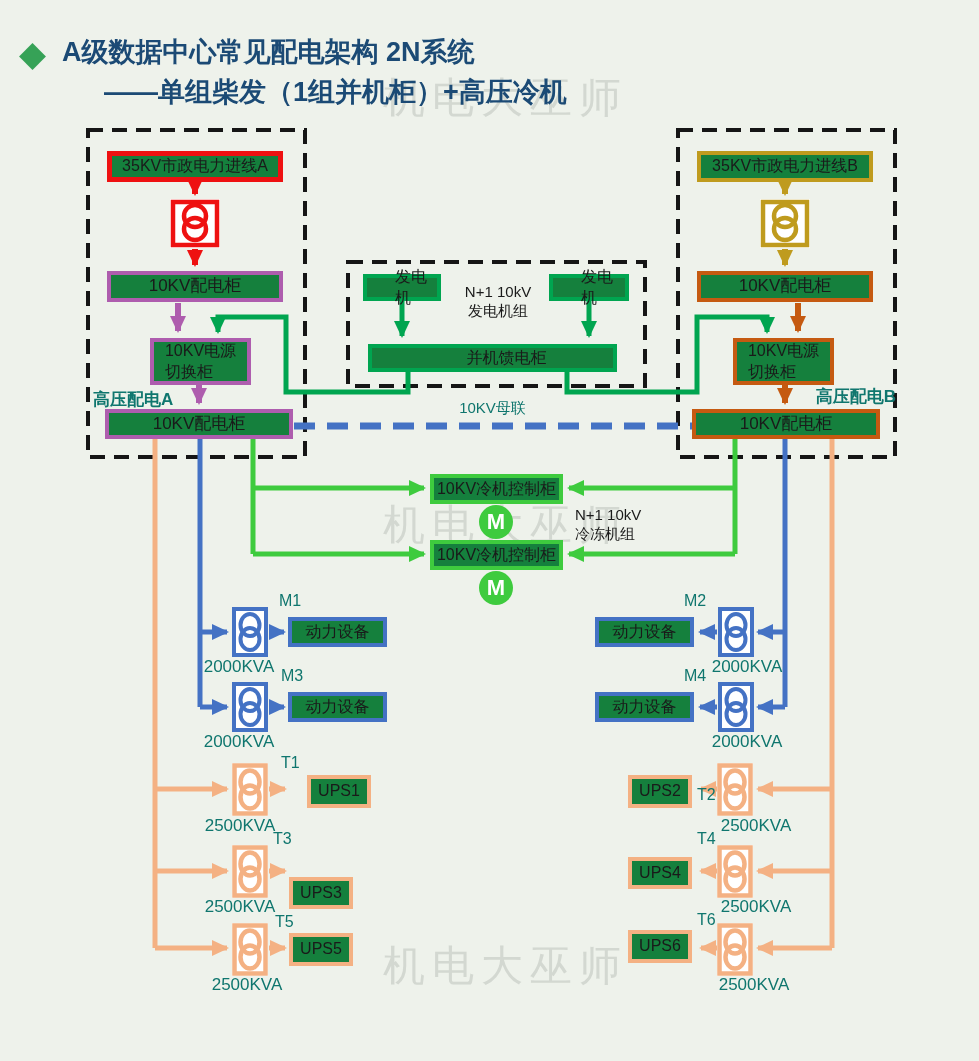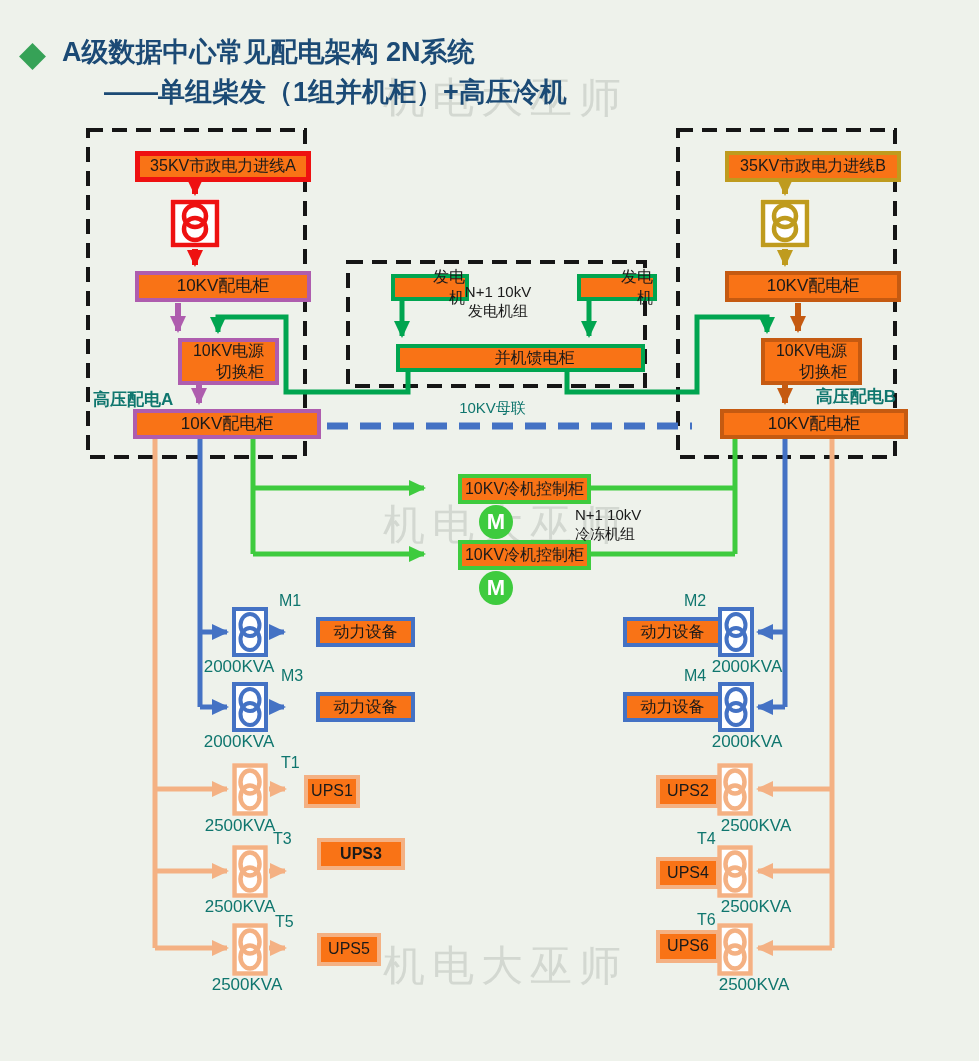--- a/index.html
+++ b/index.html
@@ -1,20 +1,20 @@
 <!DOCTYPE html>
 <html style="--bg: #eef2eb; --titleblue: #1b4a75; --bulletgreen: #36a257; --red: #ee1111; --purple: #ae5dae; --gold: #bf9b1e; --dkor: #c55a11; --emerald: #00a550; --green: #3ecb3e; --blue: #4472c4; --peach: #f4b183; --ink: #151515;"><head>
 <meta charset="utf-8">
 <style>
   html,body{margin:0;padding:0;}
   body{font-family:"Liberation Sans","DejaVu Sans",sans-serif;background:#e9efe8;}
   .stage{position:relative;width:979px;height:1061px;background:var(--bg,#eef2eb);overflow:hidden;}
   .wires{position:absolute;left:0;top:0;z-index:1;}
-  .box{position:absolute;background:#f97316;display:flex;align-items:center;justify-content:center;
-       text-align:right;box-sizing:border-box;font-size:16px;color:#1a1a1a;line-height:1.3;z-index:2;margin-left:28px;}
+  .box{position:absolute;background:#15803d;display:flex;align-items:center;justify-content:center;
+       text-align:left;box-sizing:border-box;font-size:16px;color:#1a1a1a;line-height:1.3;z-index:2;}
   .bd-red{border:5px solid var(--red);}
   .bd-purple{border:4px solid var(--purple);}
   .bd-gold{border:4px solid var(--gold);}
   .bd-dkor{border:4px solid var(--dkor);}
   .bd-emerald{border:4px solid var(--emerald);padding-left:28px;}
   .bd-green{border:4px solid var(--green);}
   .bd-blue{border:4px solid var(--blue);}
   .bd-peach{border:4px solid var(--peach);}
   .lbl{position:absolute;color:#0f766e;font-size:16px;z-index:2;white-space:nowrap;}
   .kva{font-size:17px;}
@@ -244,32 +244,32 @@
   <div class="lbl kva" style="left:707px;top:732px;width:80px;text-align:center;">2000KVA</div>
 
   <div class="lbl" style="left:281px;top:754px;">T1</div>
   <div class="txbox" style="left:232px;top:763px;">
     <svg width="36" height="53" viewBox="0 0 36 53" style="stroke:var(--peach);fill:none;stroke-width:4.5;">
       <rect x="2.5" y="2.5" width="31" height="48"></rect>
         <ellipse cx="18" cy="19" rx="9.5" ry="11.5"></ellipse>
         <ellipse cx="18" cy="34" rx="9.5" ry="11.5"></ellipse>
     </svg>
   </div>
-  <div class="box bd-peach" style="left:276px;top:775px;width:56px;height:33px;">UPS1</div>
+  <div class="box bd-peach" style="left:307px;top:775px;width:64px;height:33px;">UPS1</div>
   <div class="lbl kva" style="left:196px;top:816px;width:88px;text-align:center;">2500KVA</div>
 
   <div class="lbl" style="left:273px;top:830px;">T3</div>
   <div class="txbox" style="left:232px;top:845px;">
     <svg width="36" height="53" viewBox="0 0 36 53" style="stroke:var(--peach);fill:none;stroke-width:4.5;">
       <rect x="2.5" y="2.5" width="31" height="48"></rect>
         <ellipse cx="18" cy="19" rx="9.5" ry="11.5"></ellipse>
         <ellipse cx="18" cy="34" rx="9.5" ry="11.5"></ellipse>
     </svg>
   </div>
-  <div class="box bd-peach" style="left:289px;top:838px;width:88px;height:32px;font-weight:bold;">UPS3</div>
+  <div class="box bd-peach" style="left:289px;top:877px;width:64px;height:32px;">UPS3</div>
   <div class="lbl kva" style="left:196px;top:897px;width:88px;text-align:center;">2500KVA</div>
 
   <div class="lbl" style="left:275px;top:913px;">T5</div>
   <div class="txbox" style="left:232px;top:923px;">
     <svg width="36" height="53" viewBox="0 0 36 53" style="stroke:var(--peach);fill:none;stroke-width:4.5;">
       <rect x="2.5" y="2.5" width="31" height="48"></rect>
         <ellipse cx="18" cy="19" rx="9.5" ry="11.5"></ellipse>
         <ellipse cx="18" cy="34" rx="9.5" ry="11.5"></ellipse>
     </svg>
   </div>

